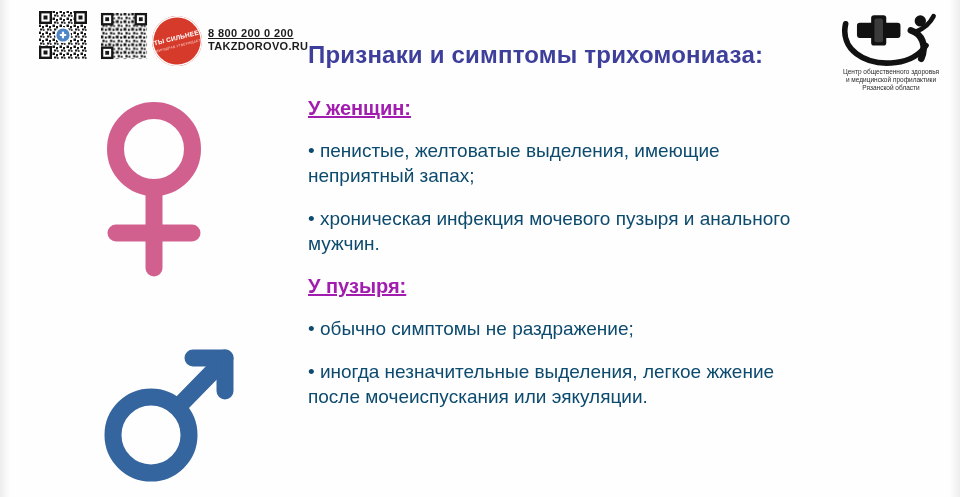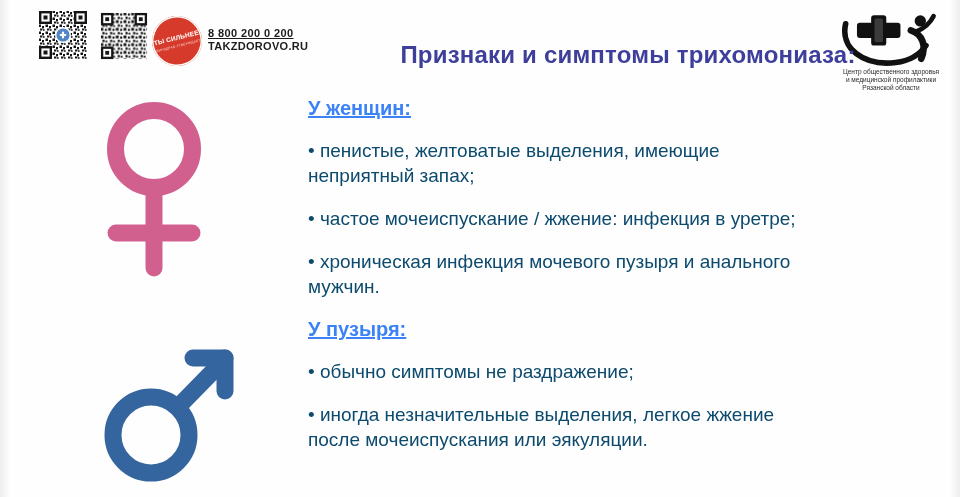--- a/index.html
+++ b/index.html
@@ -21,22 +21,22 @@
   .contact{position:absolute;left:208px;top:27px;color:#1c1c1c;}
   .contact .phone{font-weight:bold;font-size:11px;line-height:13px;letter-spacing:.4px;text-decoration:underline;}
   .contact .site{font-weight:bold;font-size:11px;line-height:13px;letter-spacing:.3px;}
 
   .org{position:absolute;left:830px;top:8px;width:122px;text-align:center;}
   .org svg{display:block;margin:0 auto;}
   .org-lines{margin-top:2px;color:#2b2b2b;font-size:6.5px;line-height:8px;}
 
   
   .content{position:absolute;left:308px;top:40px;width:640px;}
-  h1{margin:0 0 26px;font-size:24px;line-height:30px;font-weight:bold;color:#3d3f9b;letter-spacing:.2px;text-align:center;}
-  h2{margin:0 0 18px;font-size:20px;line-height:24px;font-weight:bold;color:#3b82f6;text-decoration:underline;}
+  h1{margin:0 0 26px;font-size:24px;line-height:30px;font-weight:bold;color:#3d3f9b;letter-spacing:.2px;}
+  h2{margin:0 0 18px;font-size:20px;line-height:24px;font-weight:bold;color:#a21caf;text-decoration:underline;}
   p.bullet{margin:0 0 18px;font-size:19px;line-height:25px;color:#0c4a6e;white-space:pre-line;}
 
   
   .sym{position:absolute;}
   .sym-female{left:104px;top:102px;}
   .sym-male{left:96px;top:331px;}
 </style>
 </head>
 <body>
 
@@ -151,21 +151,20 @@
     </svg>
   </div>
 
   <div class="content">
     <h1>Признаки и симптомы трихомониаза:</h1>
 
     <section>
       <h2>У женщин:</h2>
       <p class="bullet">• пенистые, желтоватые выделения, имеющие
 неприятный запах;</p>
-      <p class="bullet">• частое мочеиспускание / жжение: инфекция в уретре;</p>
       <p class="bullet">• хроническая инфекция мочевого пузыря и анального
 мужчин.</p>
     </section>
 
     <section>
       <h2>У пузыря:</h2>
       <p class="bullet">• обычно симптомы не раздражение;</p>
       <p class="bullet">• иногда незначительные выделения, легкое жжение
 после мочеиспускания или эякуляции.</p>
     </section>

